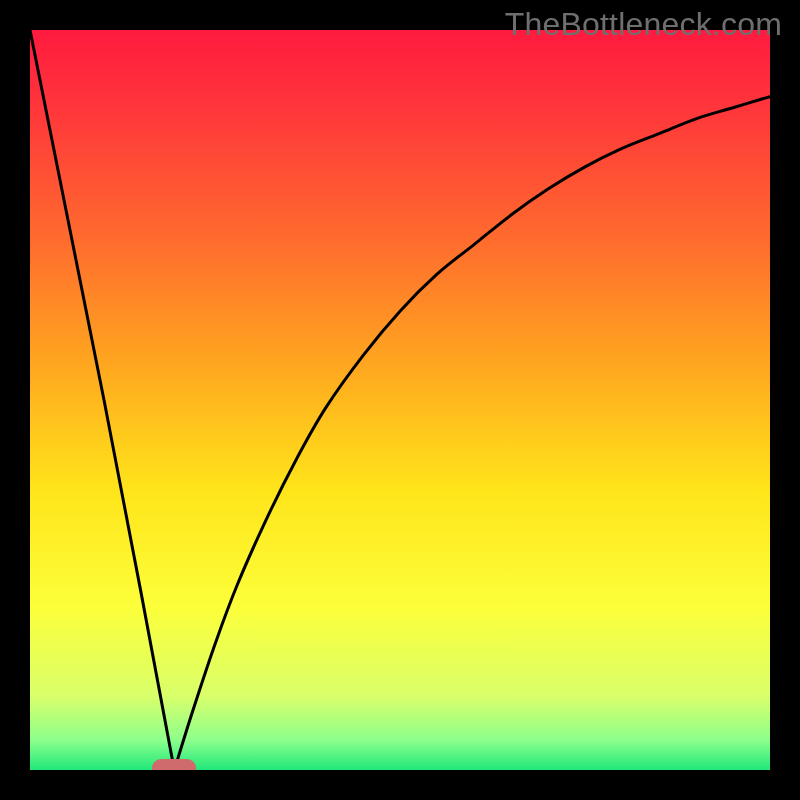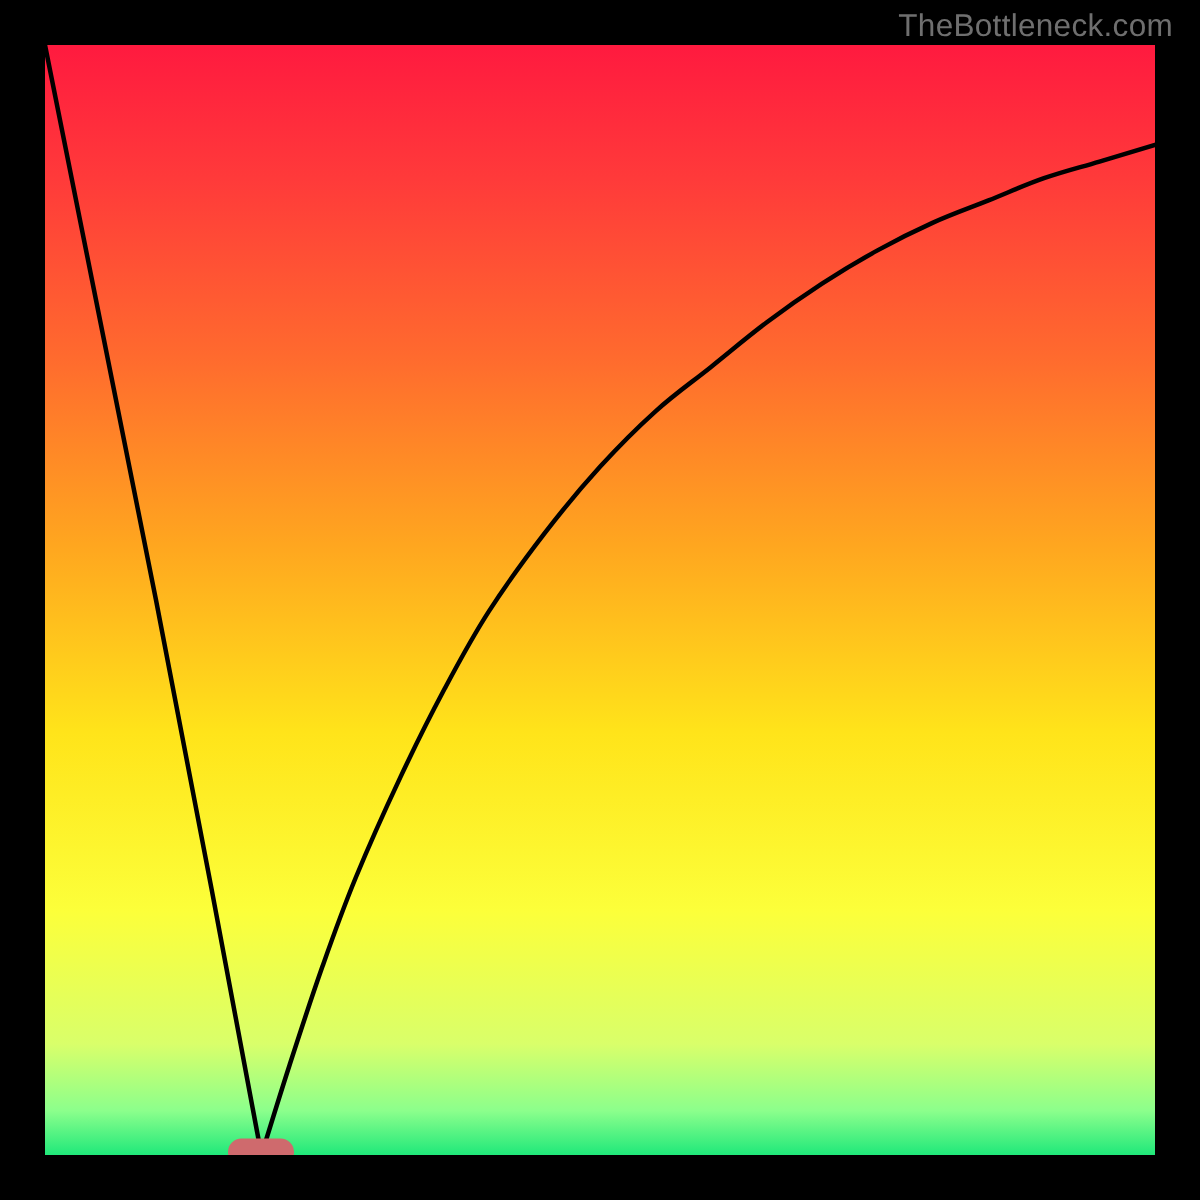--- a/index.html
+++ b/index.html
@@ -44,21 +44,21 @@
   .marker {
     position: absolute;
     border-radius: 9px;
     
   }
   .watermark {
     position: absolute;
     top: 6px;
     right: 18px;
     color: #6f6f6f;
-    font-size: 21px;
+    font-size: 32px;
     font-weight: 500;
     letter-spacing: 0.2px;
     user-select: none;
   }
 </style>
 </head>
 <body>
 
 <div class="frame">
 

